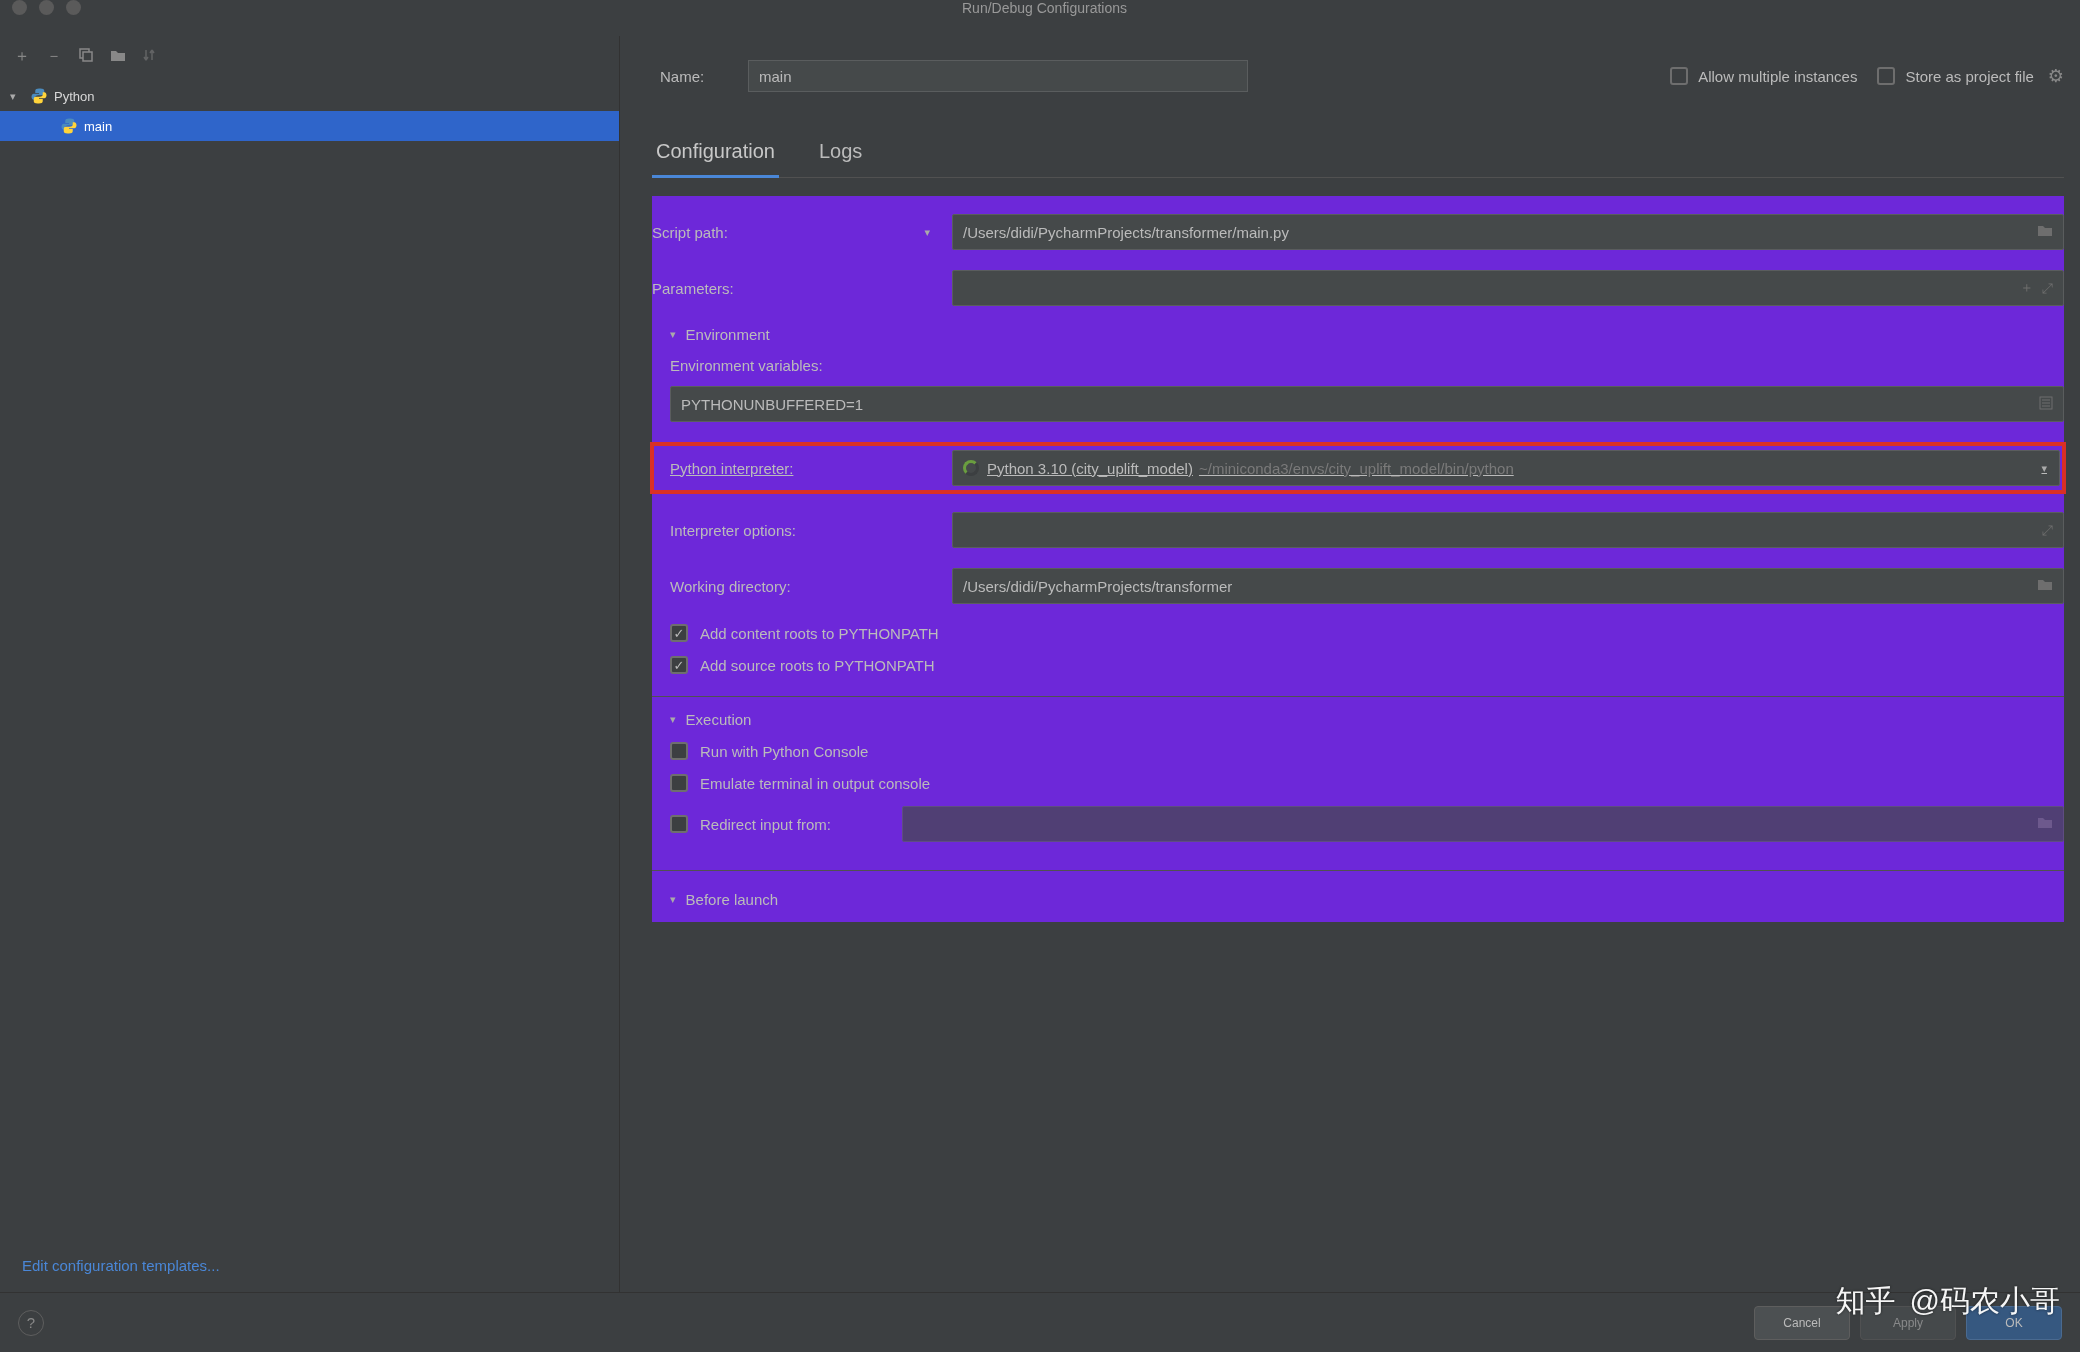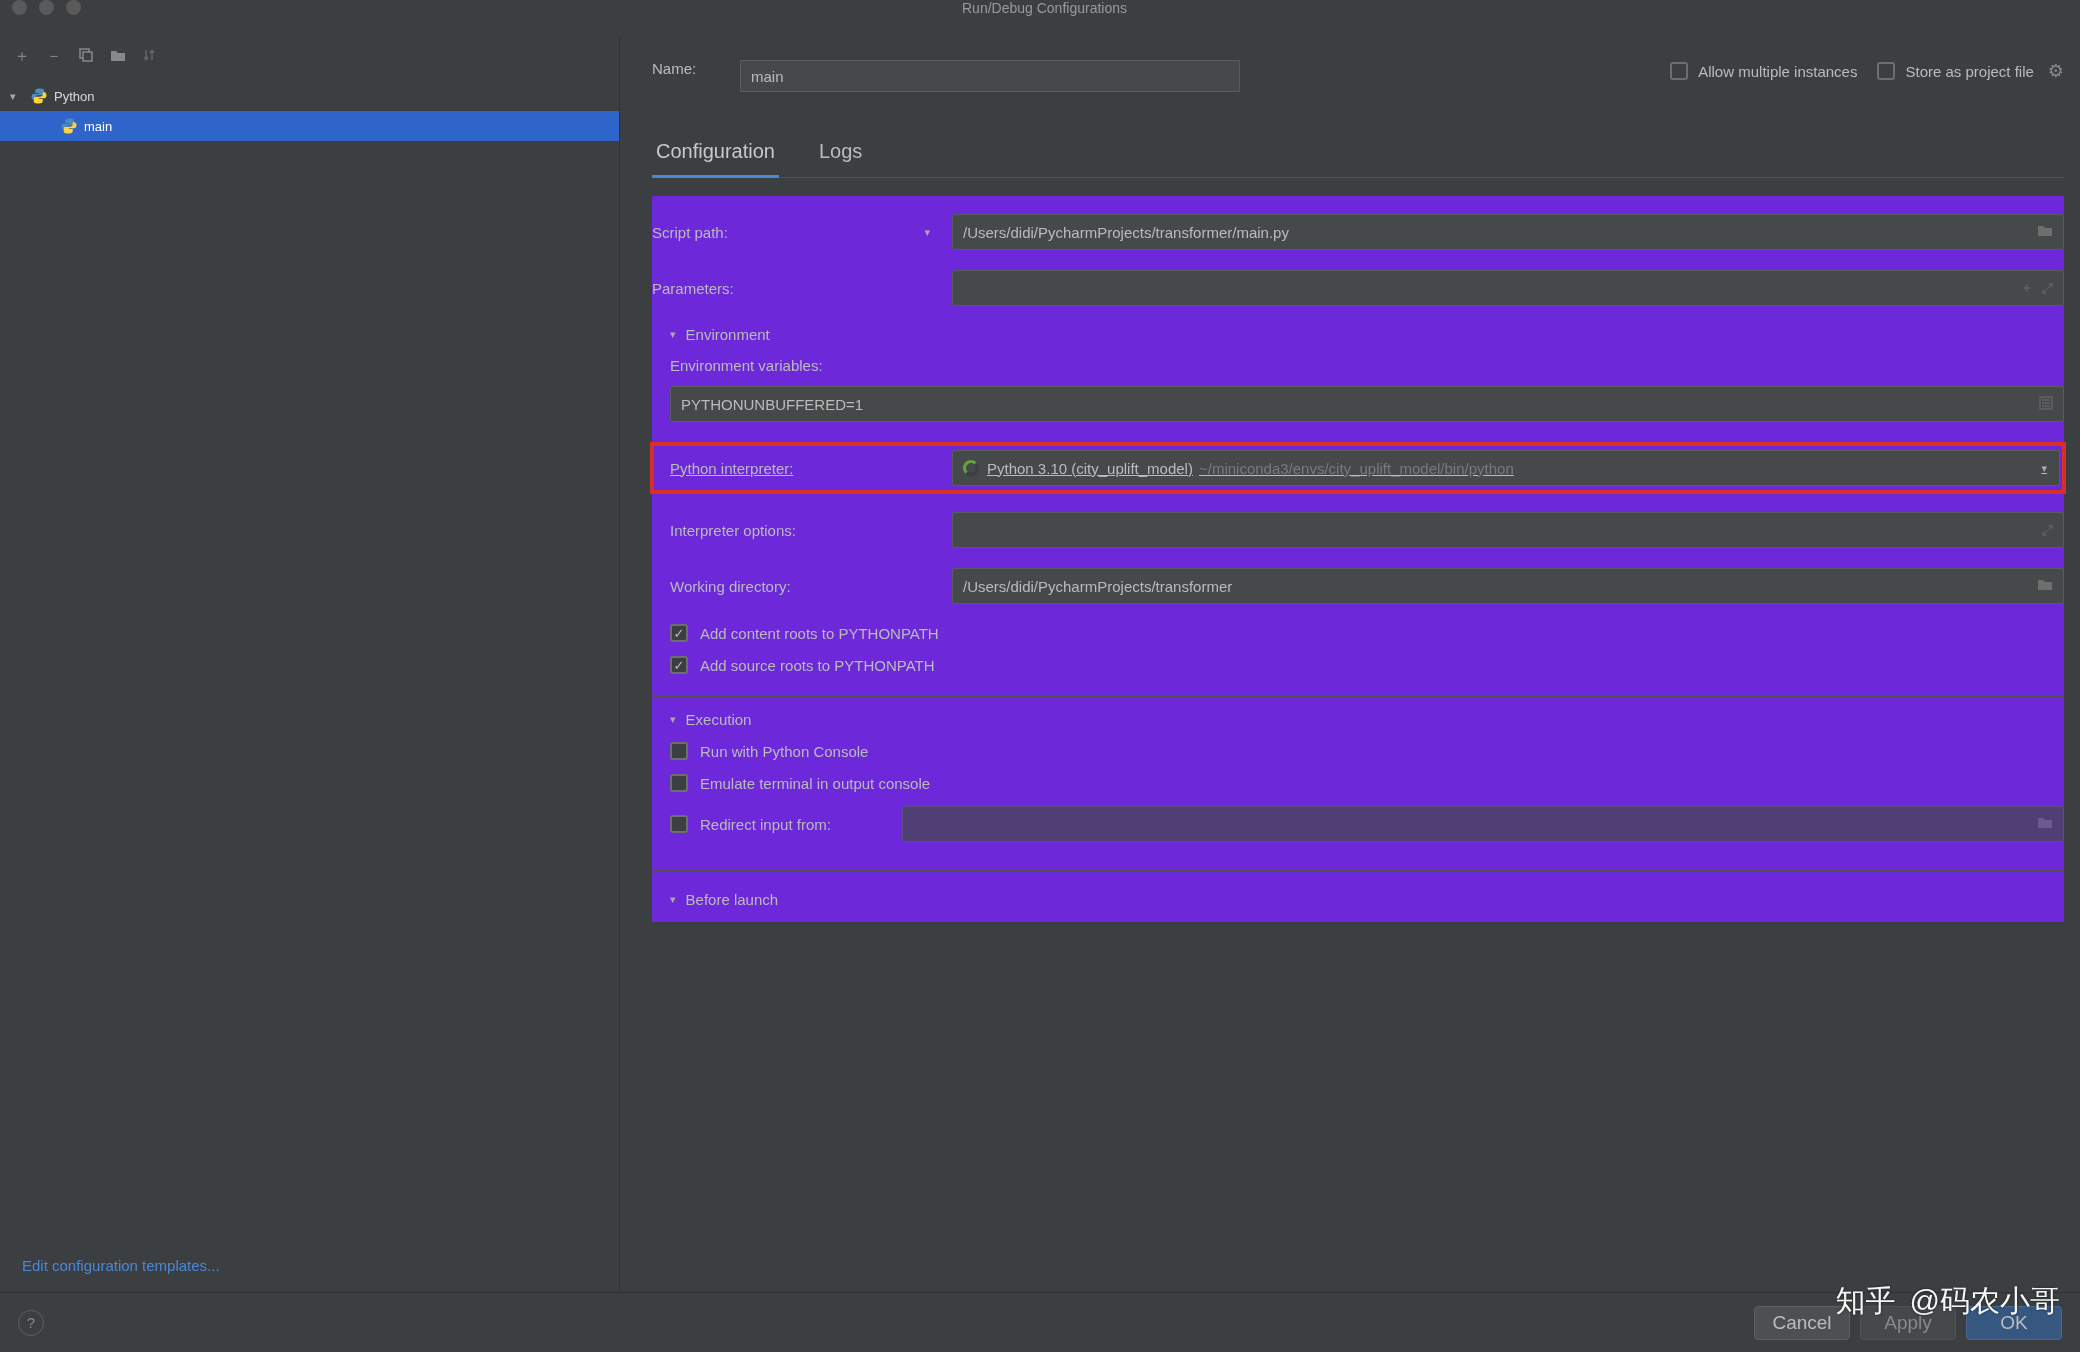--- a/index.html
+++ b/index.html
@@ -41,21 +41,21 @@
 .tree { flex: 1; }
 .tree-row { display: flex; align-items: center; height: 30px; padding: 0 10px; gap: 6px; color: #d8d8d8; font-weight: 500; }
 .tree-row.selected { background: #2f65ca; color: #fff; }
 .pyicon { display: inline-flex; width: 18px; height: 18px; }
 .arrow { width: 14px; color: #aaa; font-size: 11px; }
 .indent1 { padding-left: 60px; }
 .edit-link { color: #4a87d7; padding: 14px 20px 18px 22px; font-size: 15px; }
 
 .right-panel { flex: 1; padding: 24px 16px 0 32px; display: flex; flex-direction: column; }
 
-.name-row { display: flex; align-items: flex-start; gap: 24px; margin-bottom: 38px; }
+.name-row { display: flex; align-items: center; gap: 24px; margin-bottom: 38px; margin-left: 8px; }
 .name-row label { min-width: 64px; font-size: 15px; color: #bbb; }
 input.text-input, .field-box {
   background: #45494a;
   border: 1px solid #5a5d5e;
   color: #bbb;
   height: 32px;
   padding: 0 10px;
   font-size: 15px;
   font-family: inherit;
 }
@@ -97,21 +97,21 @@
 .footer {
   height: 60px;
   border-top: 1px solid #323232;
   display: flex;
   align-items: center;
   padding: 0 18px;
   gap: 10px;
 }
 .help-btn { width: 26px; height: 26px; border: 1px solid #5e5e5e; border-radius: 50%; display: inline-flex; align-items: center; justify-content: center; color: #888; font-size: 15px; }
 .footer-spacer { flex: 1; }
-.btn { min-width: 96px; height: 34px; border: 1px solid #5e5e5e; background: #4c5052; color: #bbb; font-size: 19px; border-radius: 4px; cursor: pointer; }
+.btn { min-width: 96px; height: 34px; border: 1px solid #5e5e5e; background: #4c5052; color: #bbb; font-size: 12px; border-radius: 4px; cursor: pointer; }
 .btn.primary { background: #365880; border-color: #4a6a90; }
 .btn.disabled { opacity: 0.6; }
 
 .watermark { position: absolute; bottom: 30px; right: 20px; font-size: 30px; color: #fff; font-weight: 500; opacity: 0.95; text-shadow: 0 0 3px rgba(0,0,0,0.6); font-family: "PingFang SC", sans-serif; }
 .watermark .zh-logo { font-weight: 400; margin-right: 14px; }
 
 .scroll-hide { overflow-y: auto; max-height: 100%; }
 </style>
 </head>
 <body>

